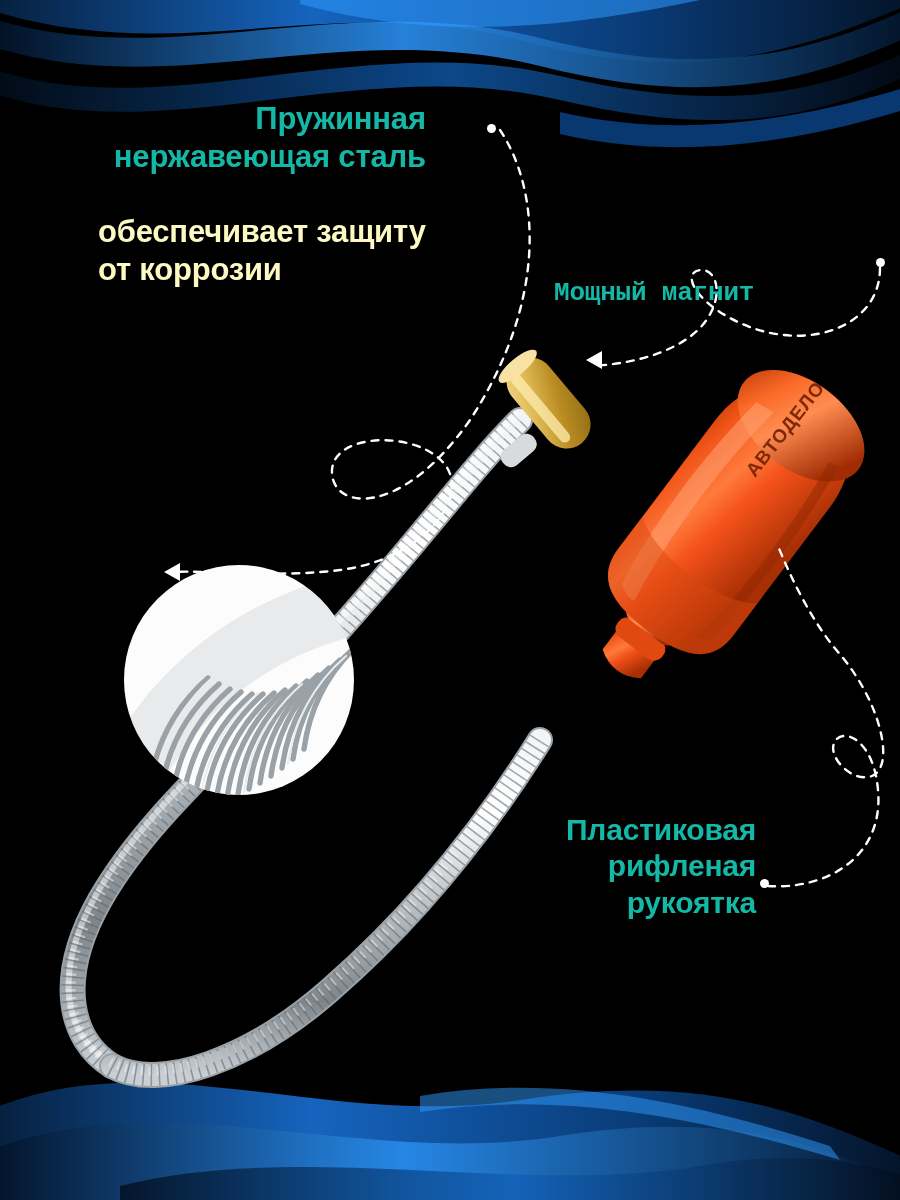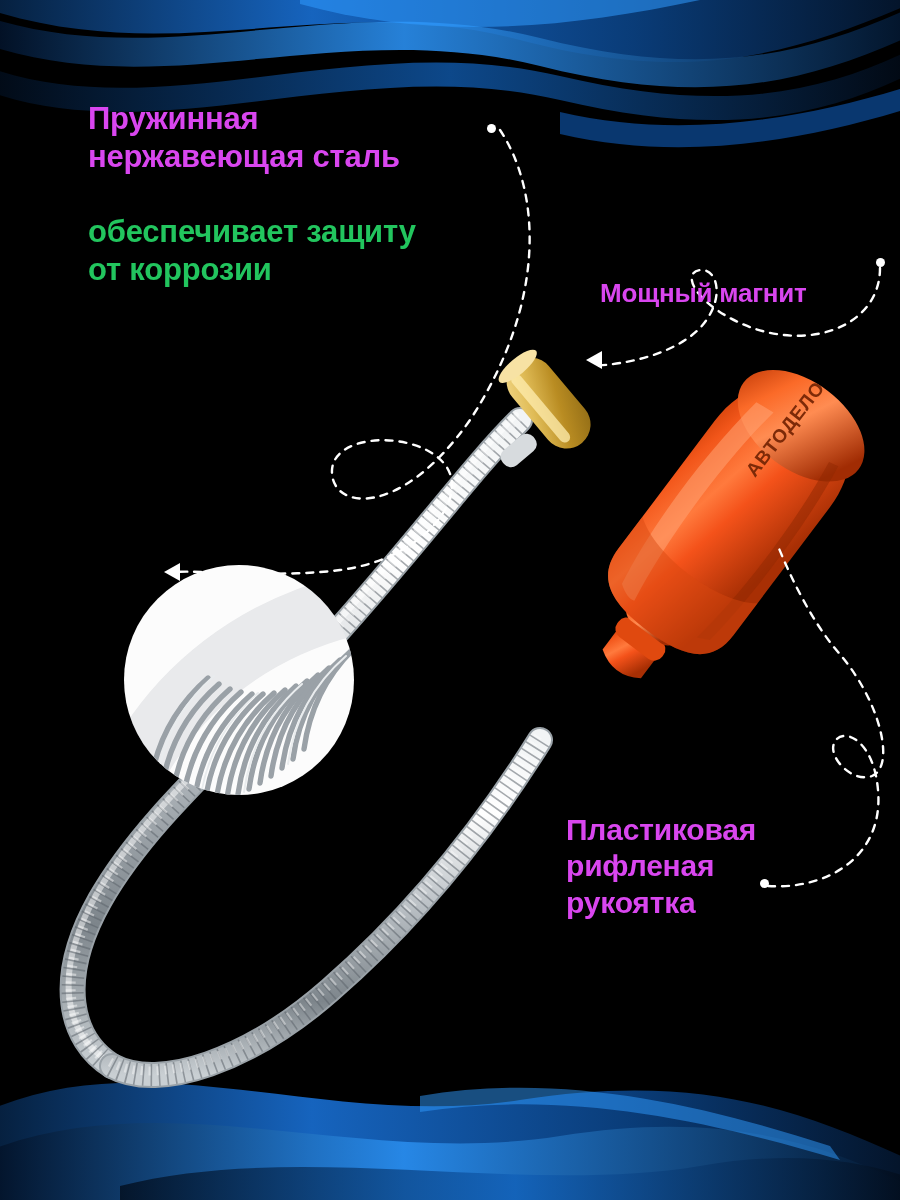--- a/index.html
+++ b/index.html
@@ -27,33 +27,34 @@
   }
 
   
   .callout {
     position: absolute;
     line-height: 1.22;
     font-weight: bold;
     white-space: pre-line;
     letter-spacing: -0.2px;
   }
-  .callout .accent { color: #d946ef; display: block; }
-  .callout .plain  { color: #22c55e; display: block; }
+  .callout .accent { color: #14b8a6; display: block; text-align: right; }
+  .callout .plain  { color: #fef9c3; display: block; margin-left: 10px; }
 
   #callout-steel {
     left: 88px;
     top: 62px;
     font-size: 31px;
   }
   #callout-magnet {
-    left: 600px;
+    left: 554px;
     top: 246px;
     font-size: 26px;
     color: #f4511e;
+    font-family: Liberation Mono, monospace;
   }
   #callout-handle {
     left: 566px;
     top: 775px;
     font-size: 30px;
     color: #f4511e;
   }
 
   
   .dot {

